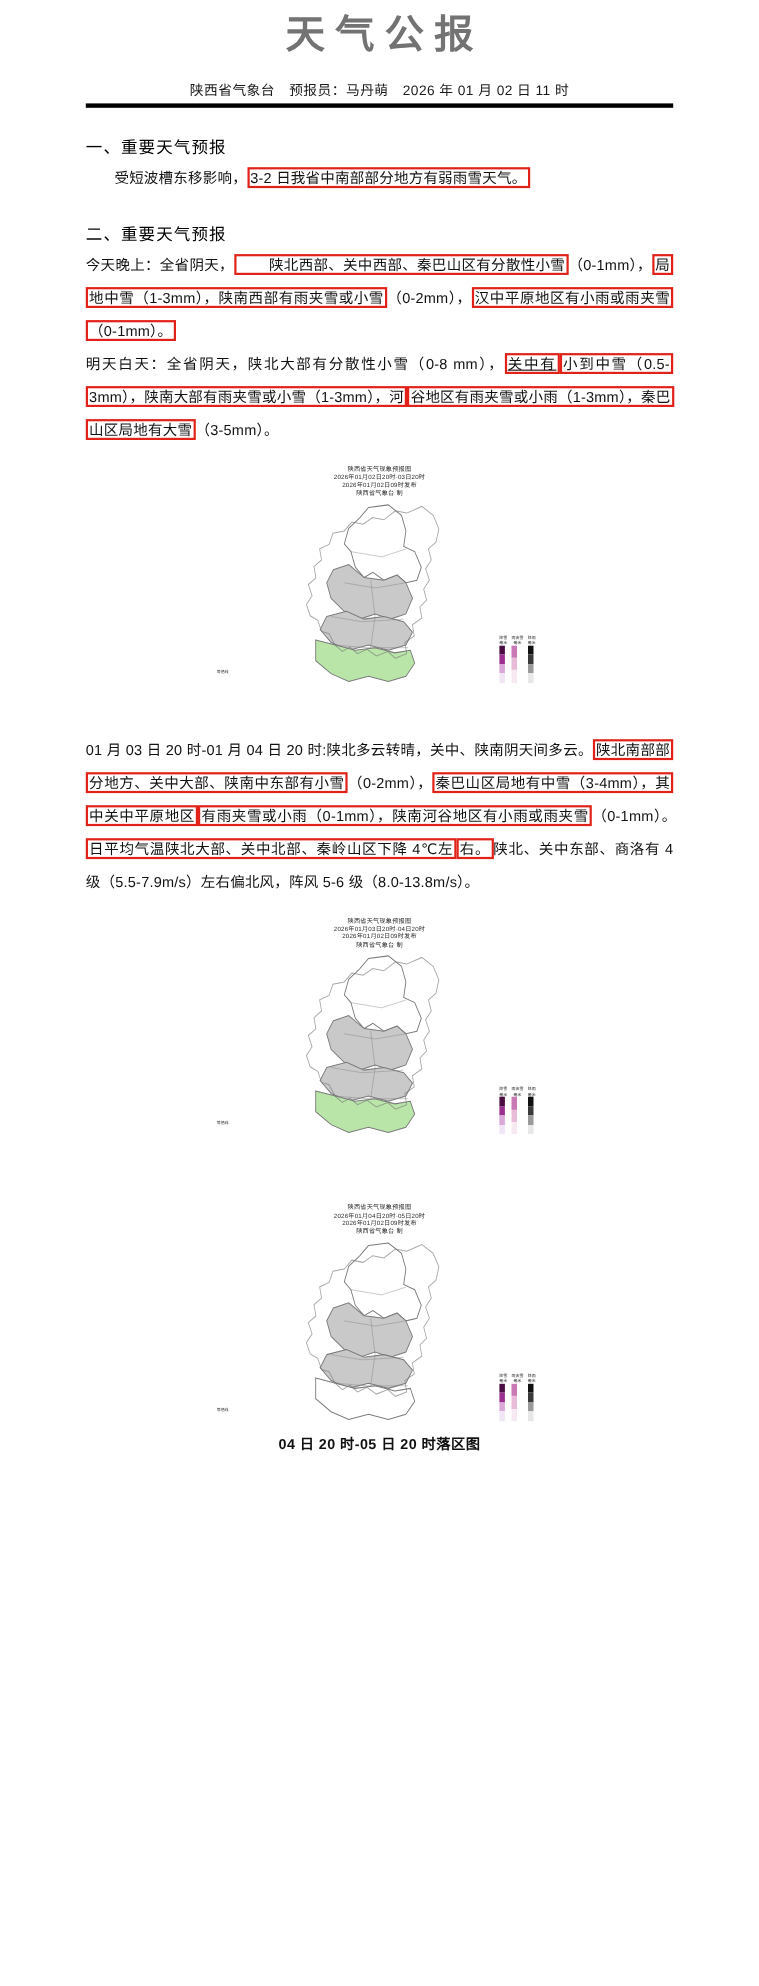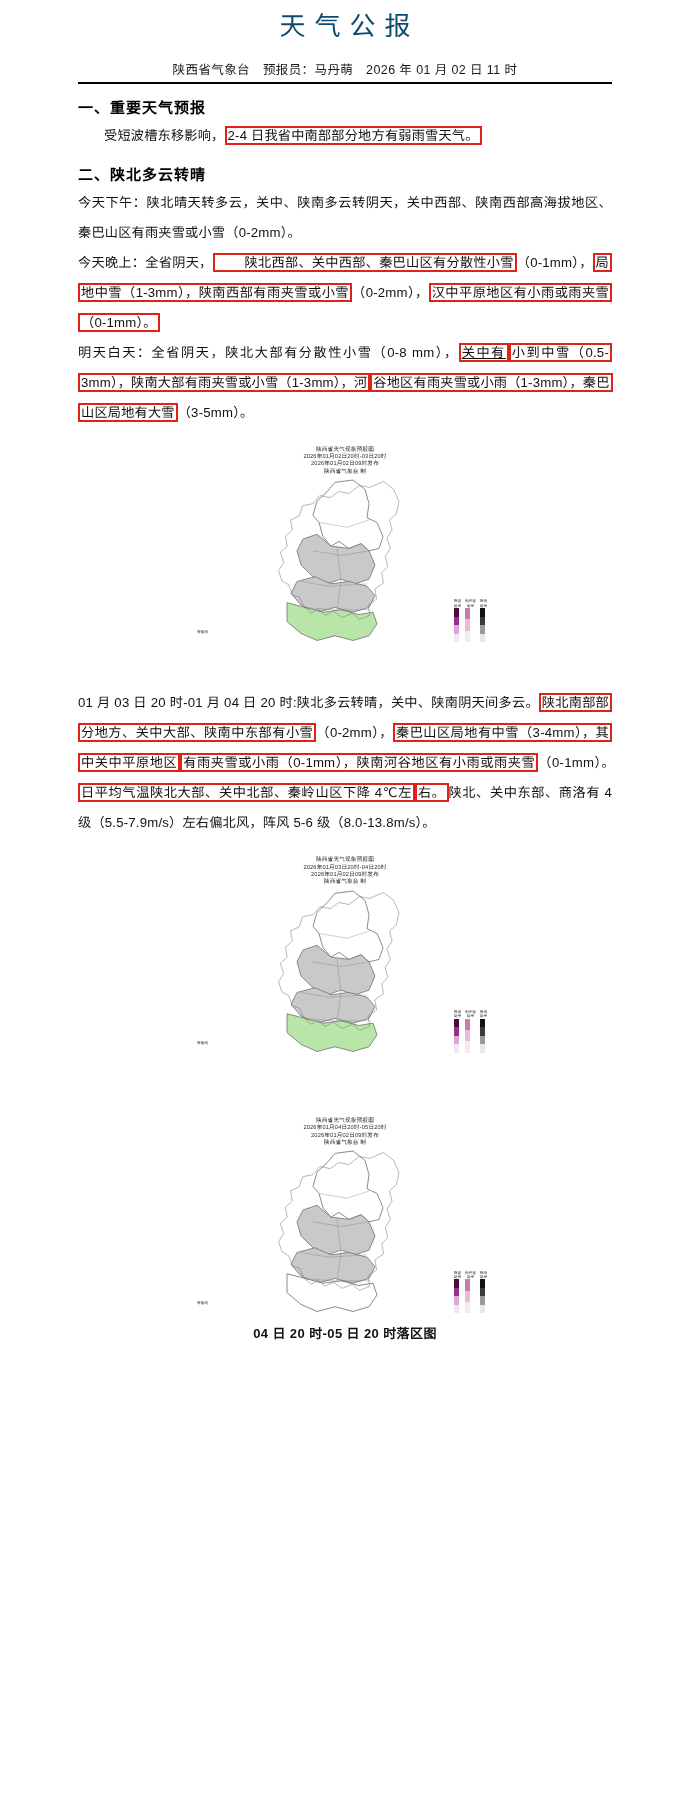--- a/index.html
+++ b/index.html
@@ -8,48 +8,48 @@
     background: #ffffff;
     font-family: "Liberation Sans", "DejaVu Sans", sans-serif;
   }
   body { position: relative; }
 
   .page { width: 690px; padding: 0 0 14px 0; background:#fff; }
 
   
   .title-wrap { text-align: center; padding: 10px 0 4px 0; }
   .doc-title {
-    font-size: 26px;
-    font-weight: 400;
-    color: #0c4a6e;
+    font-size: 36px;
+    font-weight: 700;
+    color: #737373;
     letter-spacing: 9px;
     text-indent: 9px;
     line-height: 1.25;
     font-family: "DejaVu Sans", "Liberation Sans", sans-serif;
   }
 
   
   .byline-wrap { padding: 12px 78px 0 78px; }
   .byline {
     font-size: 12.5px;
     color: #1a1a1a;
     text-align: center;
     letter-spacing: .4px;
     padding-bottom: 4px;
-    border-bottom: 2px solid #000000;
+    border-bottom: 4px solid #000000;
     white-space: nowrap;
   }
 
   
   .body-col { padding: 0 78px; }
   .sec-head {
     font-size: 15px;
-    font-weight: 700;
+    font-weight: 400;
     color: #000;
-    margin: 12px 0 4px 0;
+    margin: 24px 0 4px 0;
     letter-spacing: 1px;
   }
   p.para {
     font-size: 13.2px;
     line-height: 30px;
     color: #111;
     text-align: justify;
     margin: 0;
     letter-spacing: .2px;
   }
@@ -100,27 +100,26 @@
 
   <div class="byline-wrap">
     <div class="byline">陕西省气象台　预报员：马丹萌　2026 年 01 月 02 日 11 时</div>
   </div>
 
   <div class="body-col">
     <div id="sections-host">
         <div>
     <div class="sec-head">一、重要天气预报</div>
     <div>
-            <p class="para indent"><span>受短波槽东移影响，</span><span class="hl" style="border-color: rgb(224, 34, 25);">2-4 日我省中南部部分地方有弱雨雪天气。</span></p>
+            <p class="para indent"><span>受短波槽东移影响，</span><span class="hl" style="border-color: rgb(224, 34, 25);">3-2 日我省中南部部分地方有弱雨雪天气。</span></p>
           </div>
   </div>
         <div>
-    <div class="sec-head">二、陕北多云转晴</div>
+    <div class="sec-head">二、重要天气预报</div>
     <div>
-            <p class="para"><span>今天下午：陕北晴天转多云，关中、陕南多云转阴天，关中西部、陕南西部高海拔地区、秦巴山区有雨夹雪或小雪（0-2mm）。</span></p>
             <p class="para"><span>今天晚上：全省阴天，</span><span class="hl" style="border-color: rgb(224, 34, 25); padding-left: 30px;">陕北西部、关中西部、秦巴山区有分散性小雪</span><span>（0-1mm），</span><span class="hl" style="border-color: rgb(224, 34, 25);">局地中雪（1-3mm），陕南西部有雨夹雪或小雪</span><span>（0-2mm），</span><span class="hl" style="border-color: rgb(224, 34, 25);">汉中平原地区有小雨或雨夹雪（0-1mm）。</span></p>
             <p class="para"><span>明天白天：全省阴天，陕北大部有分散性小雪（0-8 mm），</span><span class="hl" style="border-color: rgb(224, 34, 25); text-decoration: underline;">关中有</span><span class="hl" style="border-color: rgb(224, 34, 25);">小到中雪（0.5-3mm），陕南大部有雨夹雪或小雪（1-3mm），河</span><span class="hl" style="border-color: rgb(224, 34, 25);">谷地区有雨夹雪或小雨（1-3mm），秦巴山区局地有大雪</span><span>（3-5mm）。</span></p>
           </div>
   </div>
       </div>
     <div id="figures-host">
         <div class="figure">
     <div class="map-head">
             <div>陕西省天气现象预报图</div>
             <div>2026年01月02日20时-03日20时</div>

